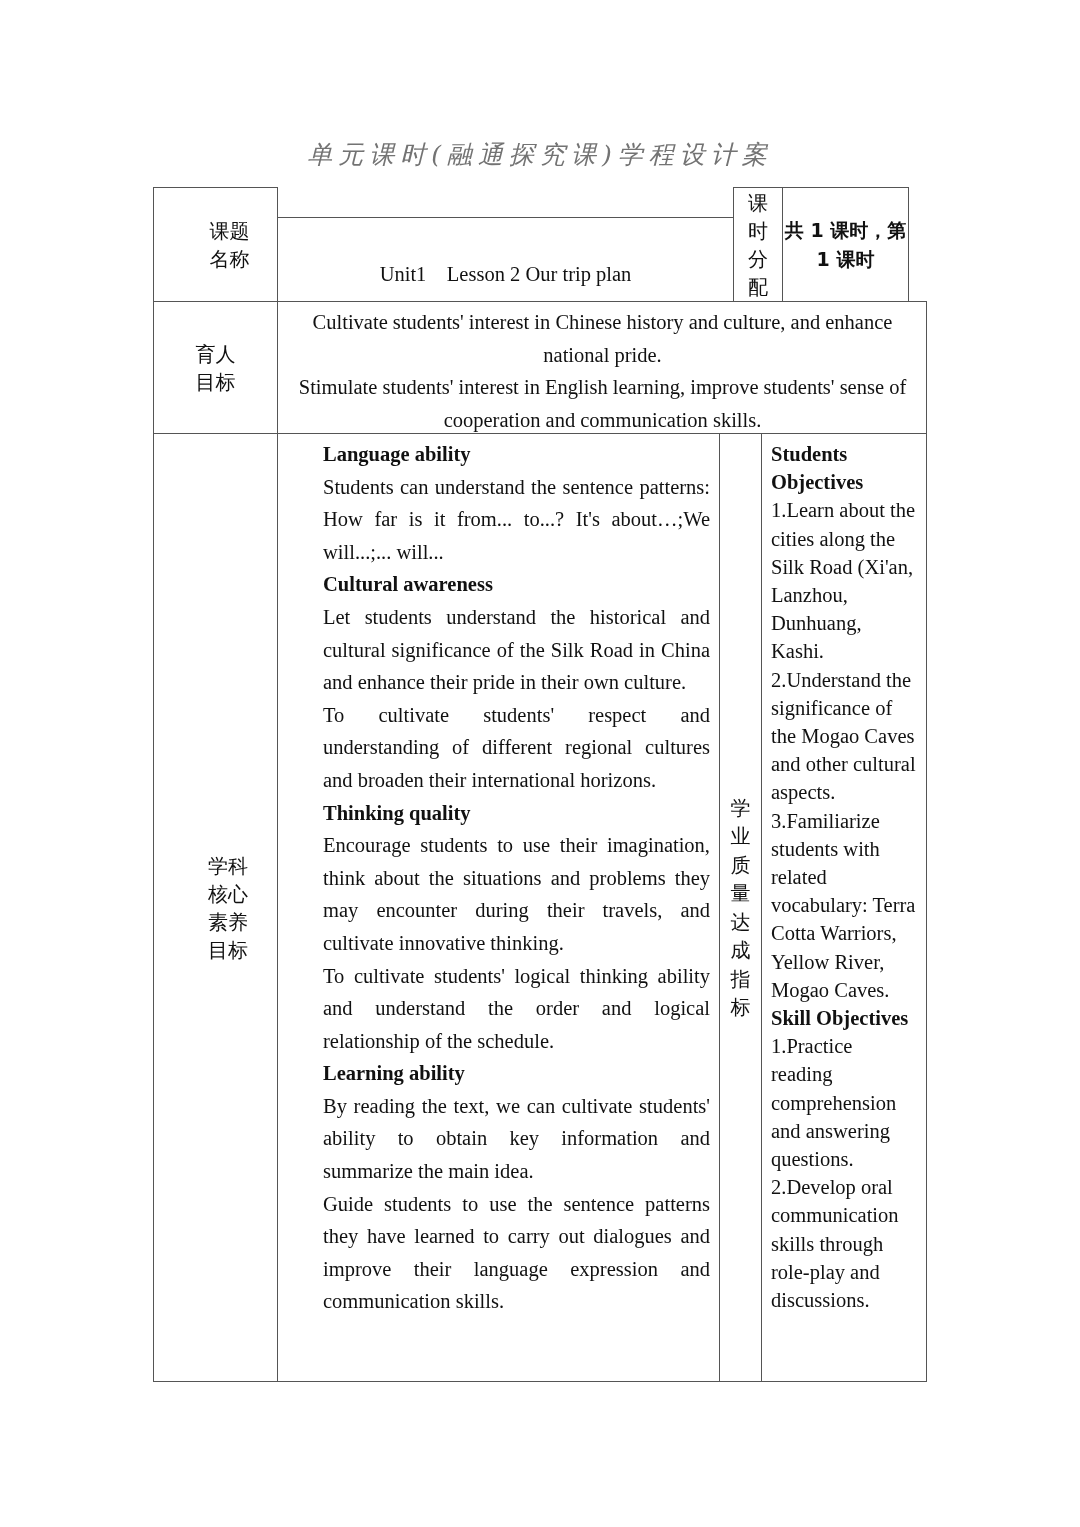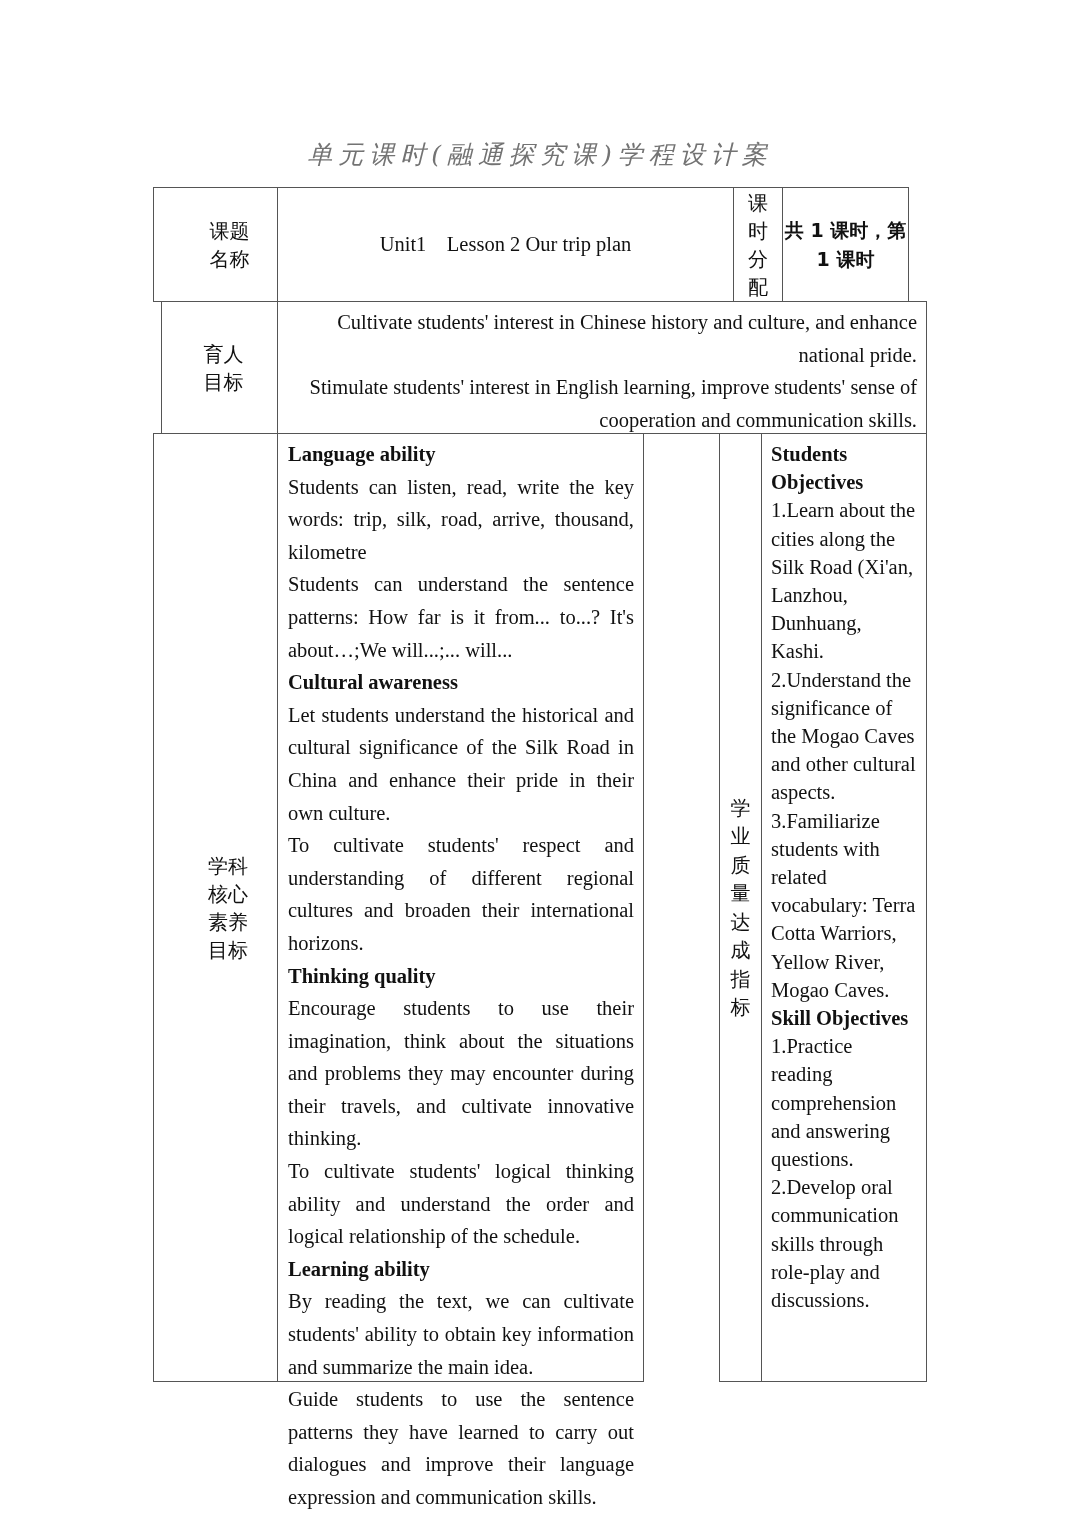--- a/index.html
+++ b/index.html
@@ -3,21 +3,21 @@
 <meta charset="utf-8">
 <style>
   html, body { margin:0; padding:0; background:#ffffff; }
   body { width:1080px; height:1527px; position:relative; overflow:hidden;
          font-family: "Liberation Serif", "DejaVu Serif", serif; color:#111; }
   .title { position:absolute; left:0; top:138px; width:1080px; text-align:center;
            font-family: "DejaVu Serif", "Liberation Serif", serif; font-size:25px;
            letter-spacing:6px; font-style:italic; color:#737373; }
   .cell { position:absolute; box-sizing:border-box; border:1px solid #555; background:#fff; }
   .cn { font-family: "DejaVu Sans", "Liberation Sans", sans-serif; font-size:20px; line-height:28px; }
-  .center { display:flex; align-items:center; justify-content:center; text-align:center; }
+  .center { display:flex; align-items:center; justify-content:center; text-align:center;margin-top:30px; }
   .vcol { display:flex; flex-direction:column; align-items:center; justify-content:center; }
   .body-text { font-size:20.5px; line-height:32.6px; text-align:justify; padding:0 9px 0 10px; }
   .body-text p { margin:0; }
   .h { font-weight:bold; }
   .narrow { font-size:20.5px; line-height:28.2px; padding:6px 8px 0 9px; text-align:left; }
   .narrow p { margin:0; }
 </style>
 </head>
 <body>
 
@@ -34,41 +34,40 @@
   <div>课</div>
   <div>时</div>
   <div>分</div>
   <div>配</div>
 </div>
 <div class="cell vcol" style="left:782px; top:187px; width:127px; height:115px; font-family:'DejaVu Sans','Liberation Sans',sans-serif; font-size:19px; line-height:29px; font-weight:bold;">
   <div>共 1 课时，第</div>
   <div>1 课时</div>
 </div>
 
-<div class="cell cn vcol" style="left:153px; top:301px; width:125px; height:133px;margin-left:8px;">
+<div class="cell cn vcol" style="left:153px; top:301px; width:125px; height:133px;">
   <div>育人</div>
   <div>目标</div>
 </div>
 <div class="cell" style="left:277px; top:301px; width:650px; height:133px; padding-top:4px;">
-  <div class="body-text" style="text-align:right; line-height:32.5px;">
+  <div class="body-text" style="text-align:center; line-height:32.5px;">
     <p>Cultivate students' interest in Chinese history and culture, and enhance national pride.</p>
     <p>Stimulate students' interest in English learning, improve students' sense of cooperation and communication skills.</p>
   </div>
 </div>
 
 <div class="cell cn vcol" style="left:153px; top:433px; width:150px; height:949px;">
   <div>学科</div>
   <div>核心</div>
   <div>素养</div>
   <div>目标</div>
 </div>
-<div class="cell" style="left:277px; top:433px; width:367px; height:949px; padding-top:4px;">
+<div class="cell" style="left:277px; top:433px; width:443px; height:949px; padding-top:4px;padding-left:35px;">
   <div class="body-text">
     <p class="h">Language ability</p>
-    <p>Students can listen, read, write the key words: trip, silk, road, arrive, thousand, kilometre</p>
     <p>Students can understand the sentence patterns: How far is it from... to...? It's about…;We will...;... will...</p>
     <p class="h">Cultural awareness</p>
     <p>Let students understand the historical and cultural significance of the Silk Road in China and enhance their pride in their own culture.</p>
     <p>To cultivate students' respect and understanding of different regional cultures and broaden their international horizons.</p>
     <p class="h">Thinking quality</p>
     <p>Encourage students to use their imagination, think about the situations and problems they may encounter during their travels, and cultivate innovative thinking.</p>
     <p>To cultivate students' logical thinking ability and understand the order and logical relationship of the schedule.</p>
     <p class="h">Learning ability</p>
     <p>By reading the text, we can cultivate students' ability to obtain key information and summarize the main idea.</p>
     <p>Guide students to use the sentence patterns they have learned to carry out dialogues and improve their language expression and communication skills.</p>

